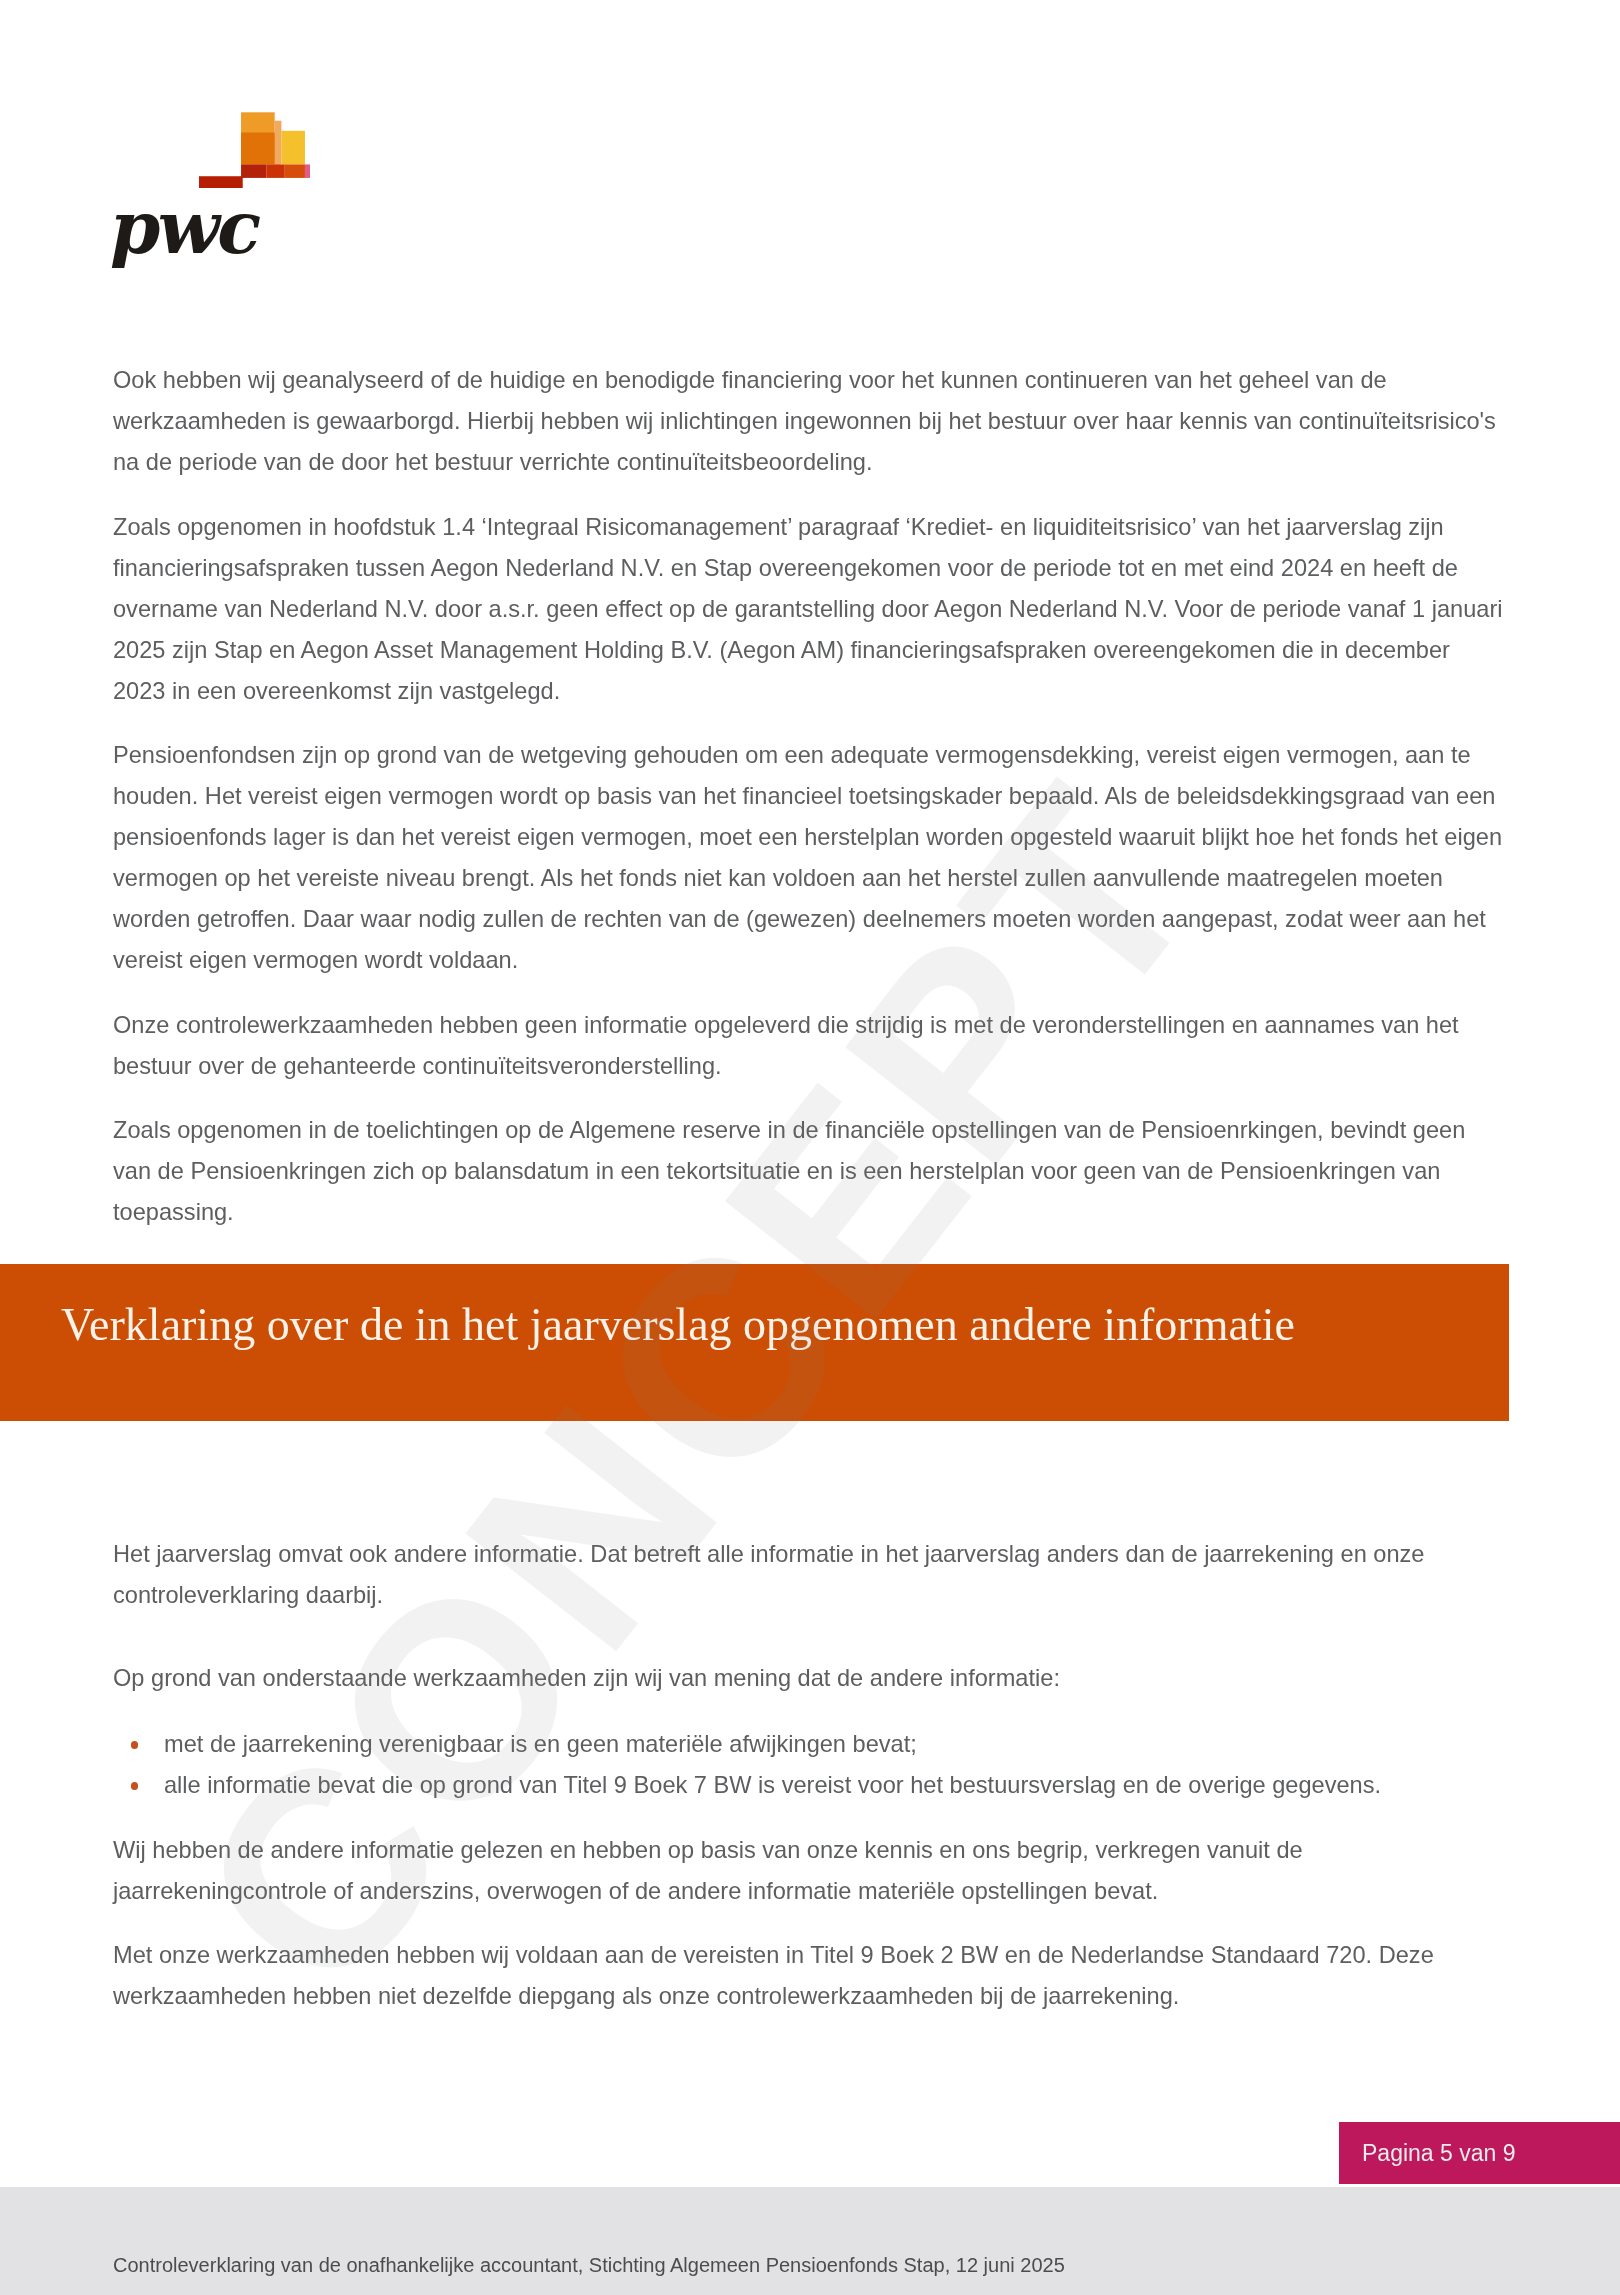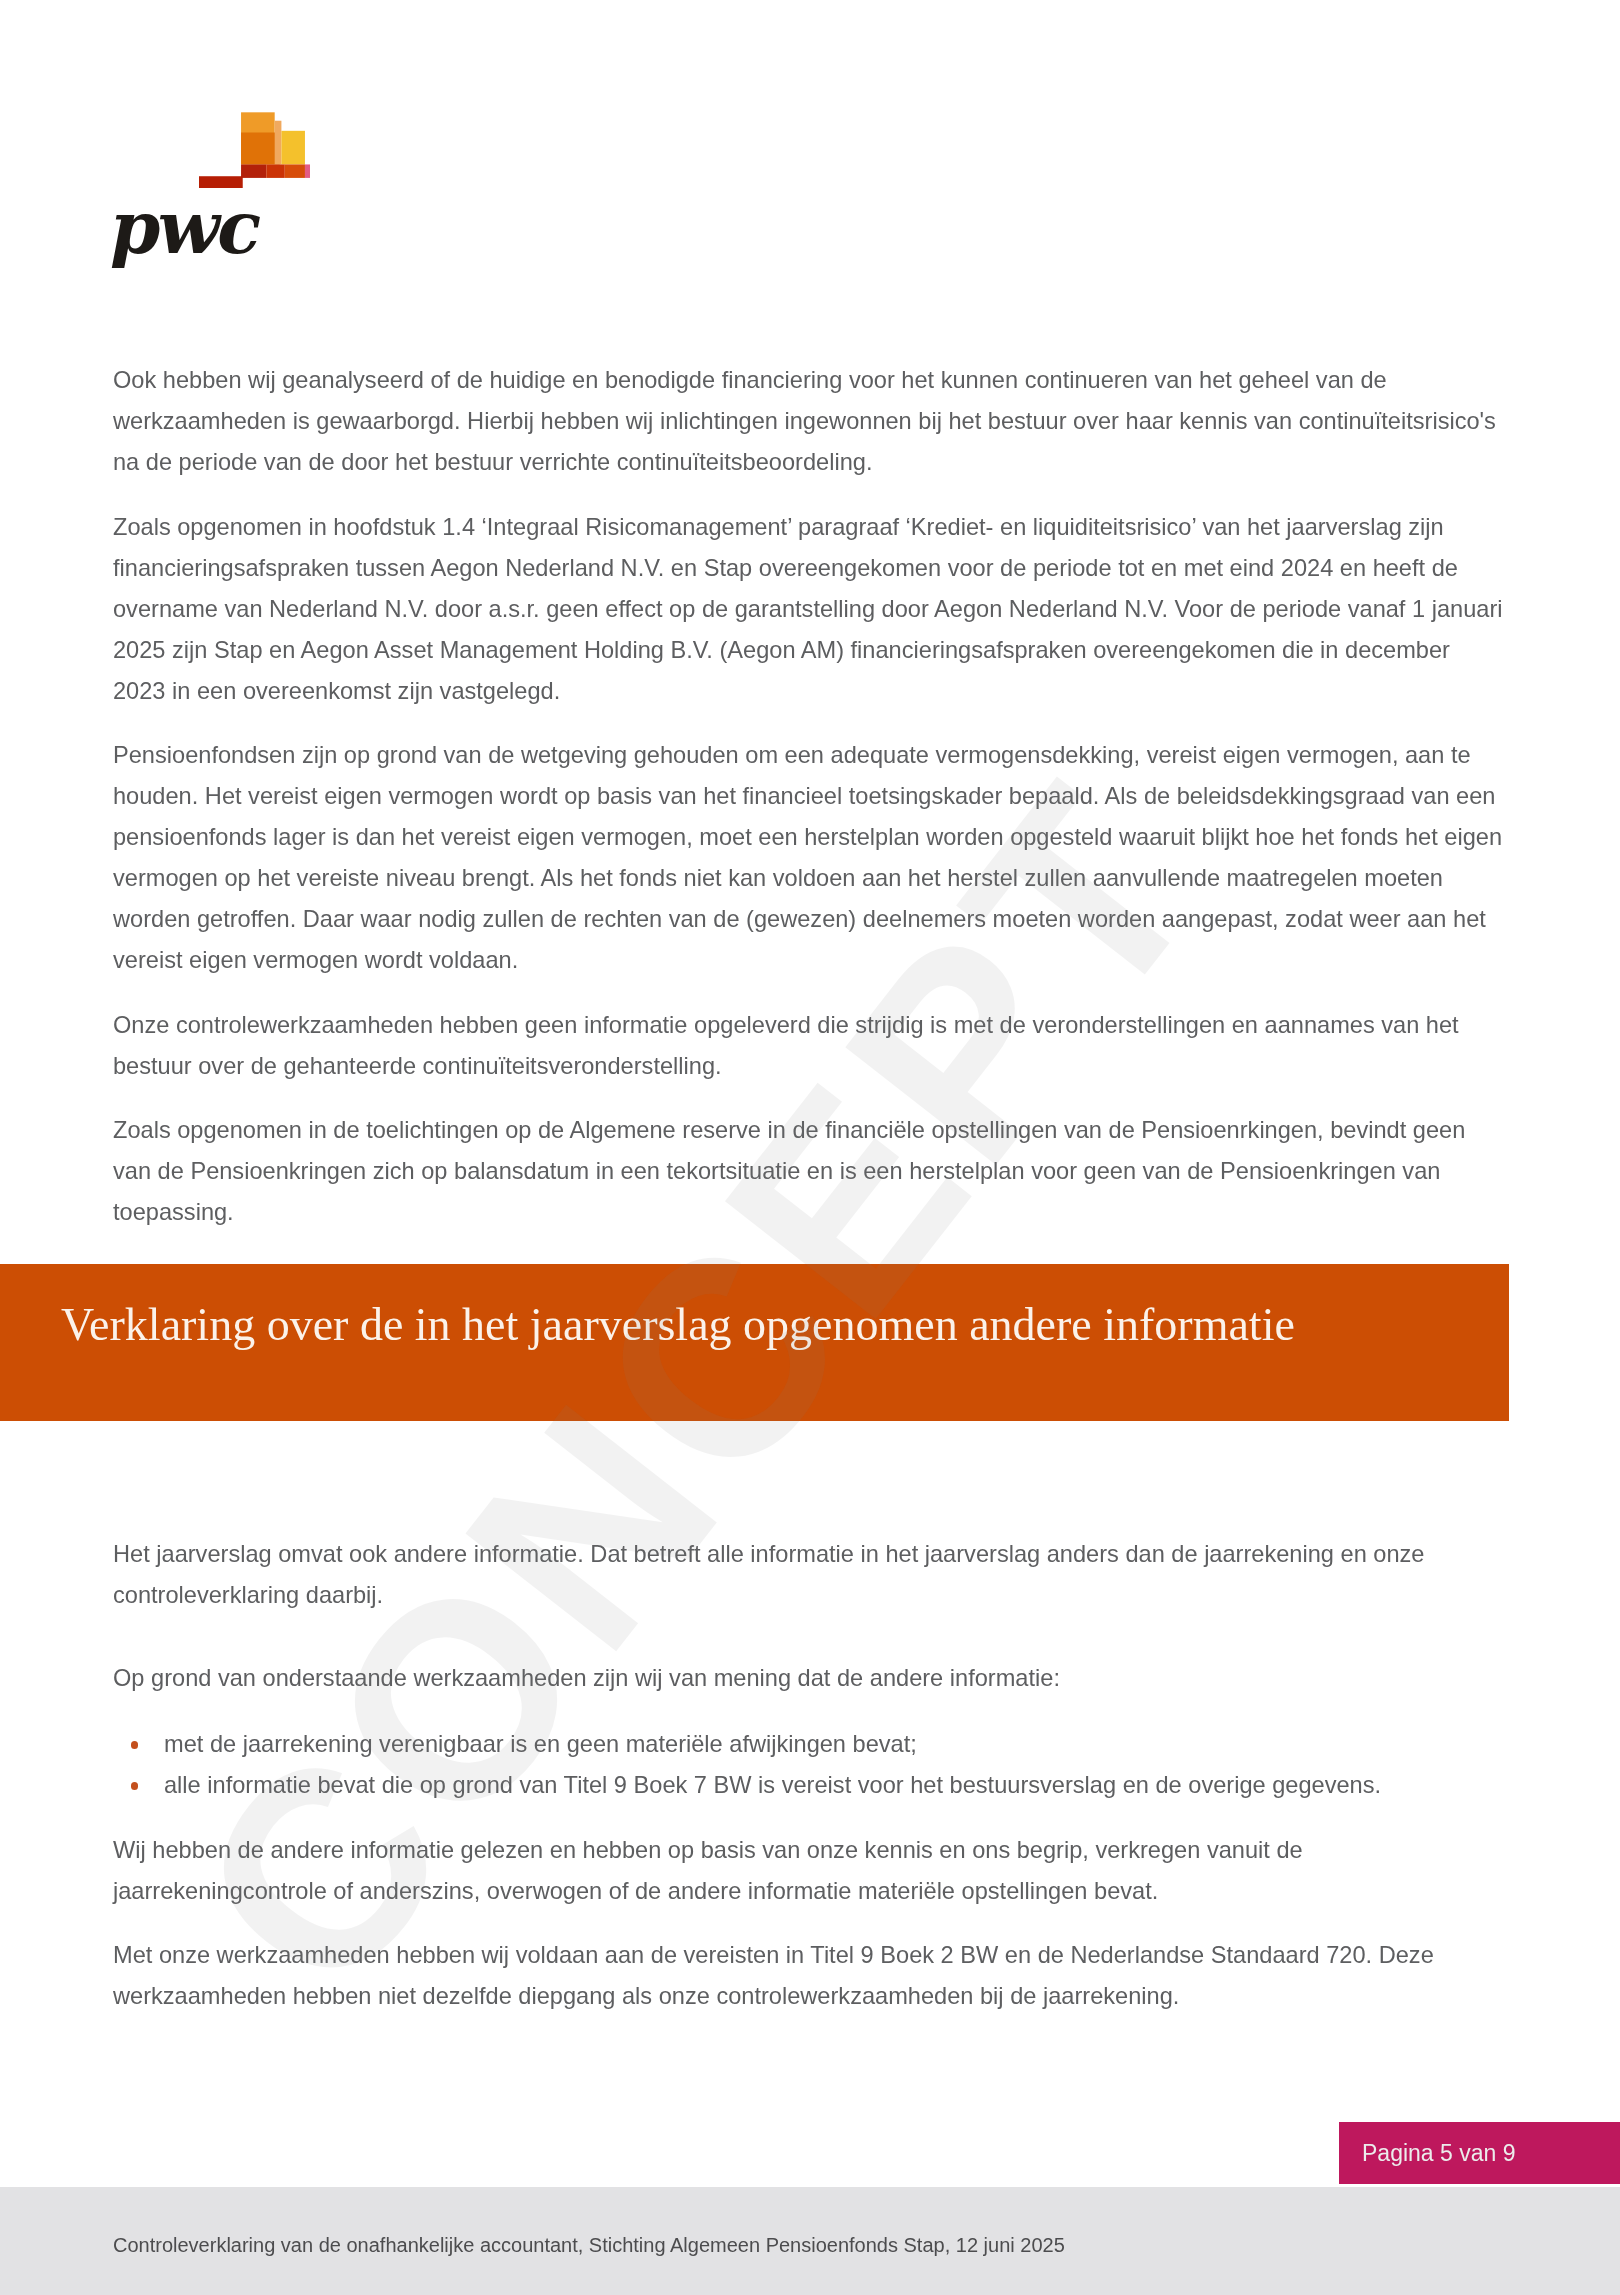--- a/index.html
+++ b/index.html
@@ -104,21 +104,21 @@
     z-index: 3;
   }
 
   
   .footer {
     position: absolute;
     left: 0; top: 2187px;
     width: 1620px; height: 109px;
     background: #e2e2e4;
     box-sizing: border-box;
-    padding: 47px 0 0 113px;
+    padding: 67px 0 0 113px;
     font-size: 20px;
     color: #4c4c4e;
     z-index: 3;
   }
 </style>
 </head>
 <body>
 
 <div class="page">
 

